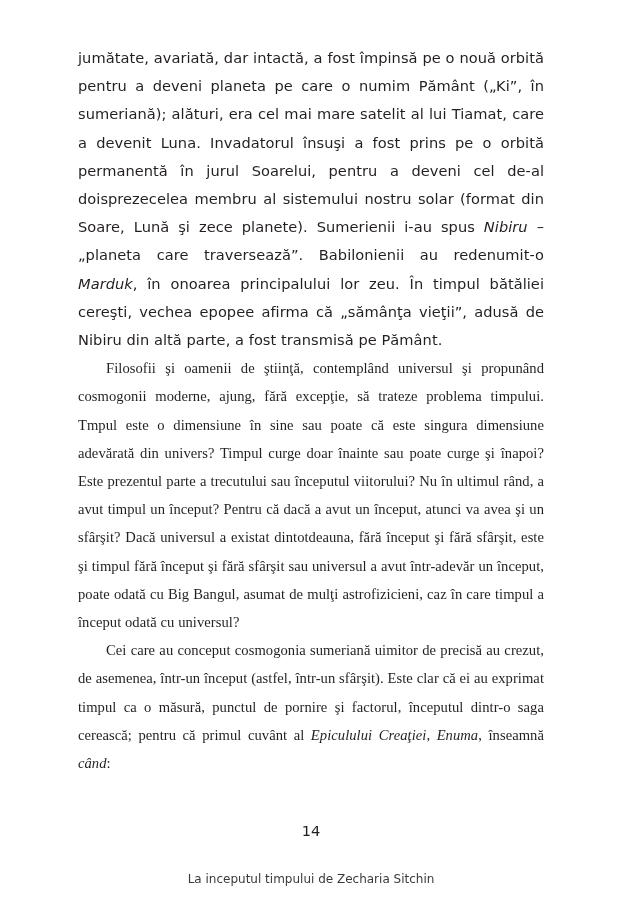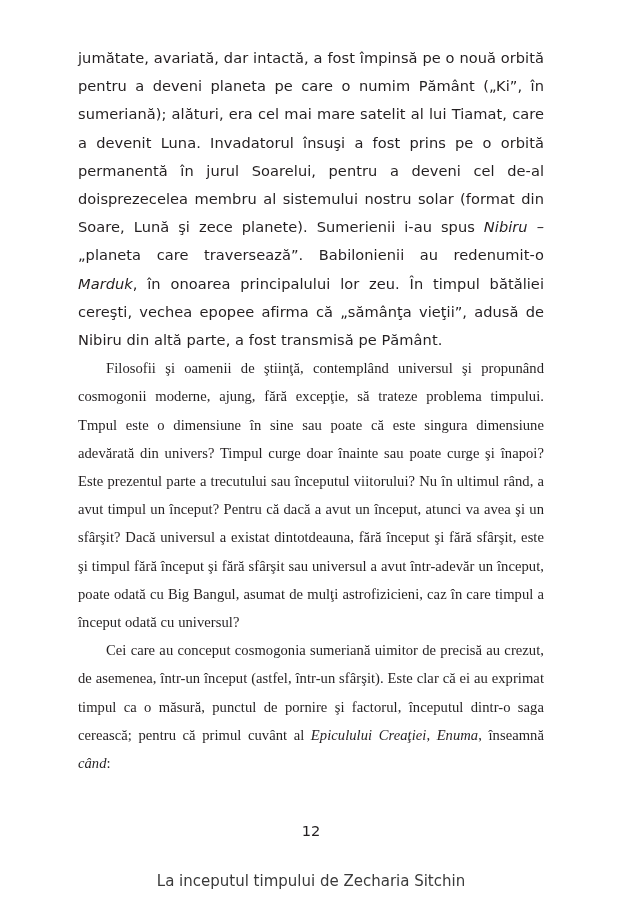--- a/index.html
+++ b/index.html
@@ -48,31 +48,31 @@
     text-align: center;
     font-size: 14.6px;
     color: #231f20;
   }
   .footer-note {
     position: absolute;
     left: 0;
     right: 0;
     top: 872px;
     text-align: center;
-    font-size: 15px;
+    font-size: 12px;
     color: #3a3a3a;
   }
 </style>
 </head>
 <body>
 
 <div class="page">
 
   <div class="body-text">
     <p class="para" id="p0"><span>jumătate, avariată, dar intactă, a fost împinsă pe o nouă orbită pentru a deveni planeta pe care o numim Pământ („Ki”, în sumeriană); alături, era cel mai mare satelit al lui Tiamat, care a devenit Luna. Invadatorul însuşi a fost prins pe o orbită permanentă în jurul Soarelui, pentru a deveni cel de-al doisprezecelea membru al sistemului nostru solar (format din Soare, Lună şi zece planete). Sumerienii i-au spus </span><em>Nibiru</em><span> – „planeta care traversează”. Babilonienii au redenumit-o </span><em>Marduk</em><span>, în onoarea principalului lor zeu. În timpul bătăliei cereşti, vechea epopee afirma că „sămânţa vieţii”, adusă de Nibiru din altă parte, a fost transmisă pe Pământ.</span></p>
     <p class="para indent" id="p1"><span>Filosofii şi oamenii de ştiinţă, contemplând universul şi propunând cosmogonii moderne, ajung, fără excepţie, să trateze problema timpului. Tmpul este o dimensiune în sine sau poate că este singura dimensiune adevărată din univers? Timpul curge doar înainte sau poate curge şi înapoi? Este prezentul parte a trecutului sau începutul viitorului? Nu în ultimul rând, a avut timpul un început? Pentru că dacă a avut un început, atunci va avea şi un sfârşit? Dacă universul a existat dintotdeauna, fără început şi fără sfârşit, este şi timpul fără început şi fără sfârşit sau universul a avut într-adevăr un început, poate odată cu Big Bangul, asumat de mulţi astrofizicieni, caz în care timpul a început odată cu universul?</span></p>
     <p class="para indent" id="p2"><span>Cei care au conceput cosmogonia sumeriană uimitor de precisă au crezut, de asemenea, într-un început (astfel, într-un sfârşit). Este clar că ei au exprimat timpul ca o măsură, punctul de pornire şi factorul, începutul dintr-o saga cerească; pentru că primul cuvânt al </span><em>Epiculului Creaţiei</em><span>, </span><em>Enuma</em><span>, înseamnă </span><em>când</em><span>:</span></p>
   </div>
 
-  <div class="page-number">12</div>
+  <div class="page-number">14</div>
   <div class="footer-note">La inceputul timpului de Zecharia Sitchin</div>
 
 </div>
 
 </body></html>

